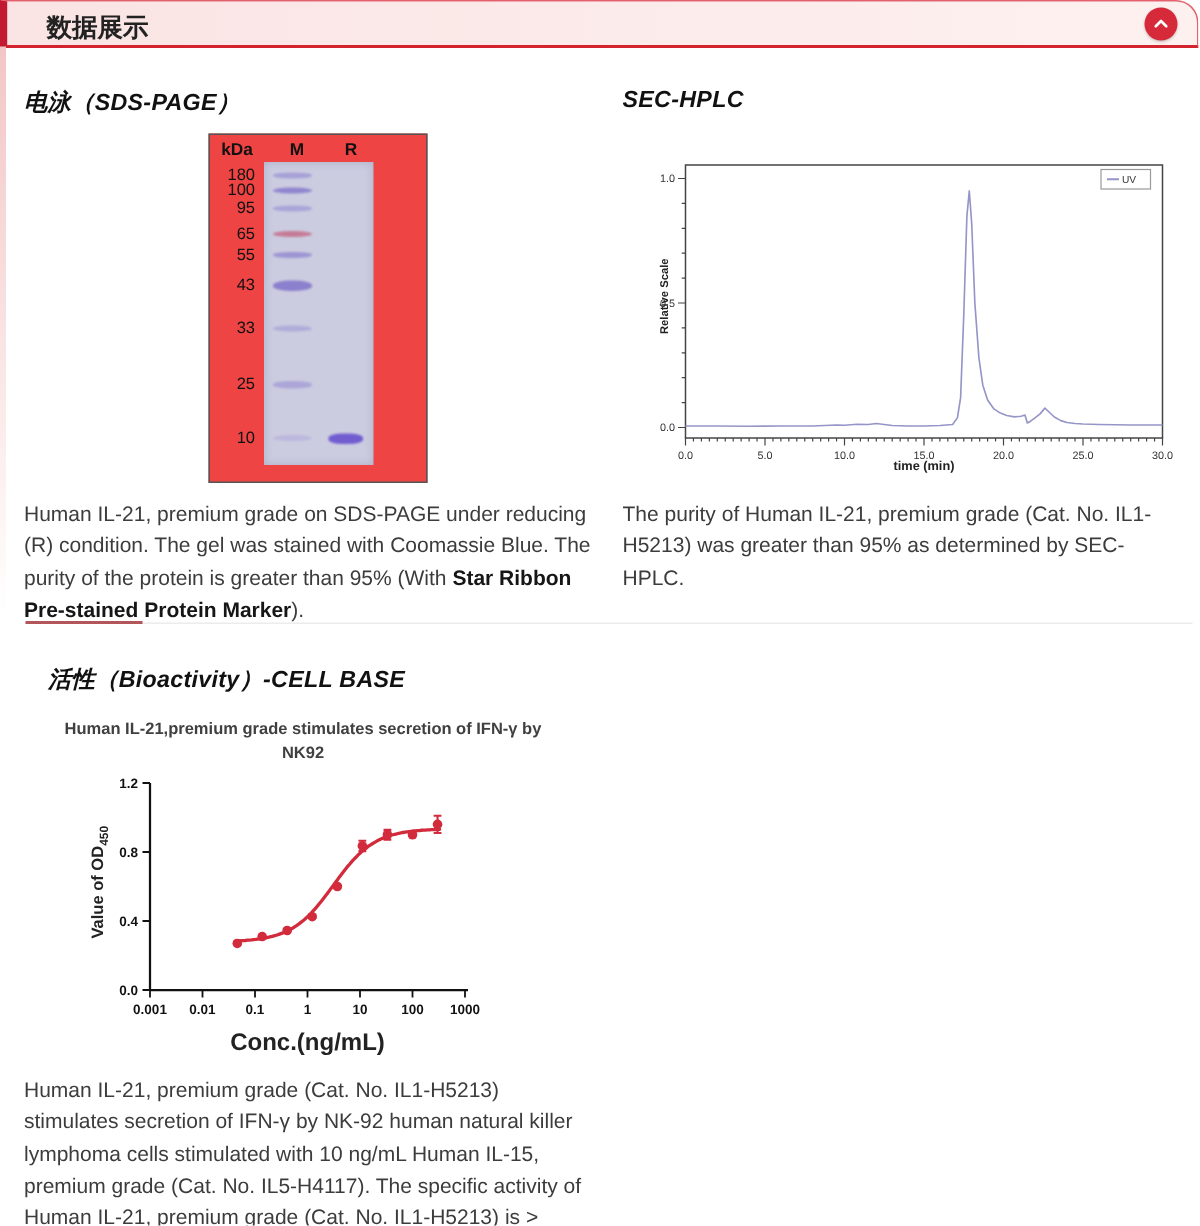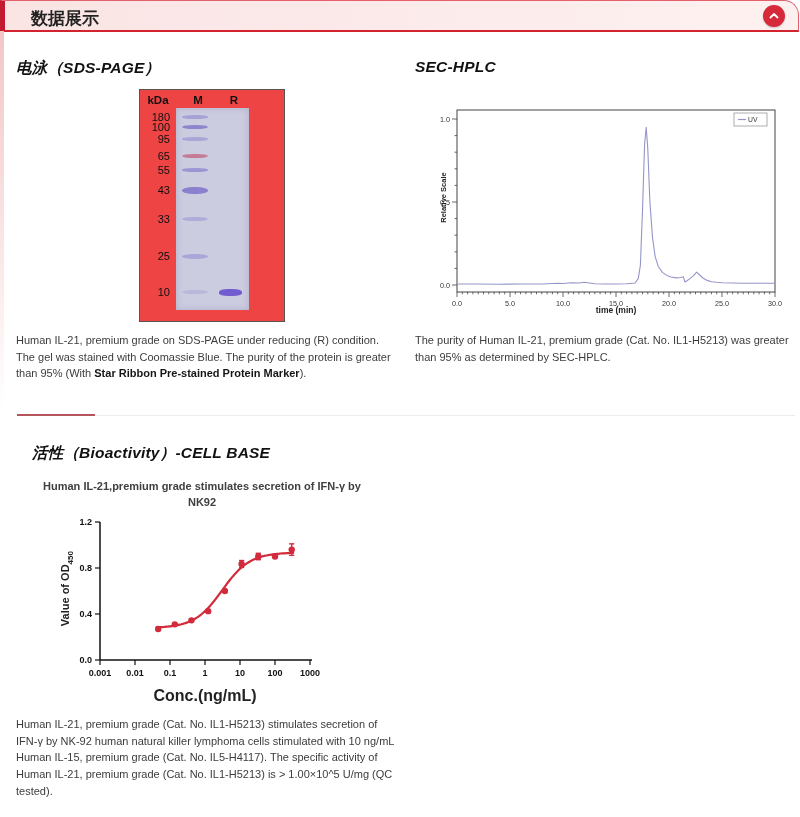--- a/index.html
+++ b/index.html
@@ -20,21 +20,21 @@
   .col-heading{position:absolute;font-size:15.5px;font-weight:bold;color:#111;letter-spacing:.2px;font-style:italic;}
 
   
   .gel-figure{position:absolute;left:139px;top:89px;width:146px;height:233px;background:#ef4444;border:1.5px solid #555;box-sizing:border-box;}
   .gel-head{position:absolute;top:4px;font-size:11.5px;font-weight:bold;color:#111;transform:translateX(-50%);}
   .gel-body{position:absolute;left:36px;top:18px;width:73px;height:202px;background:#cbcce0;box-shadow:inset 0 0 6px rgba(90,90,130,.25);}
   .gel-band{position:absolute;border-radius:45%;filter:blur(.6px);}
   .kda-label{position:absolute;left:2px;width:28px;text-align:right;font-size:11px;color:#111;line-height:11px;}
 
   
-  .caption{position:absolute;font-size:11px;line-height:1.52;color:#3c3c3c;}
+  .caption{position:absolute;font-size:14px;line-height:1.52;color:#3c3c3c;}
   .marker-link{color:#161616;font-weight:bold;cursor:pointer;}
 
   
   .divider-gray{position:absolute;left:17px;top:415px;width:778px;height:1px;background:#ececec;}
   .divider-red{position:absolute;left:17px;top:414px;width:78px;height:2px;background:#b2565c;}
 
   .chart-wrap{position:absolute;}
   .axis-label{position:absolute;font-weight:bold;color:#222;text-align:center;}
   .rot{transform:rotate(-90deg);}
   .bio-title{position:absolute;left:28px;top:479px;width:348px;text-align:center;

